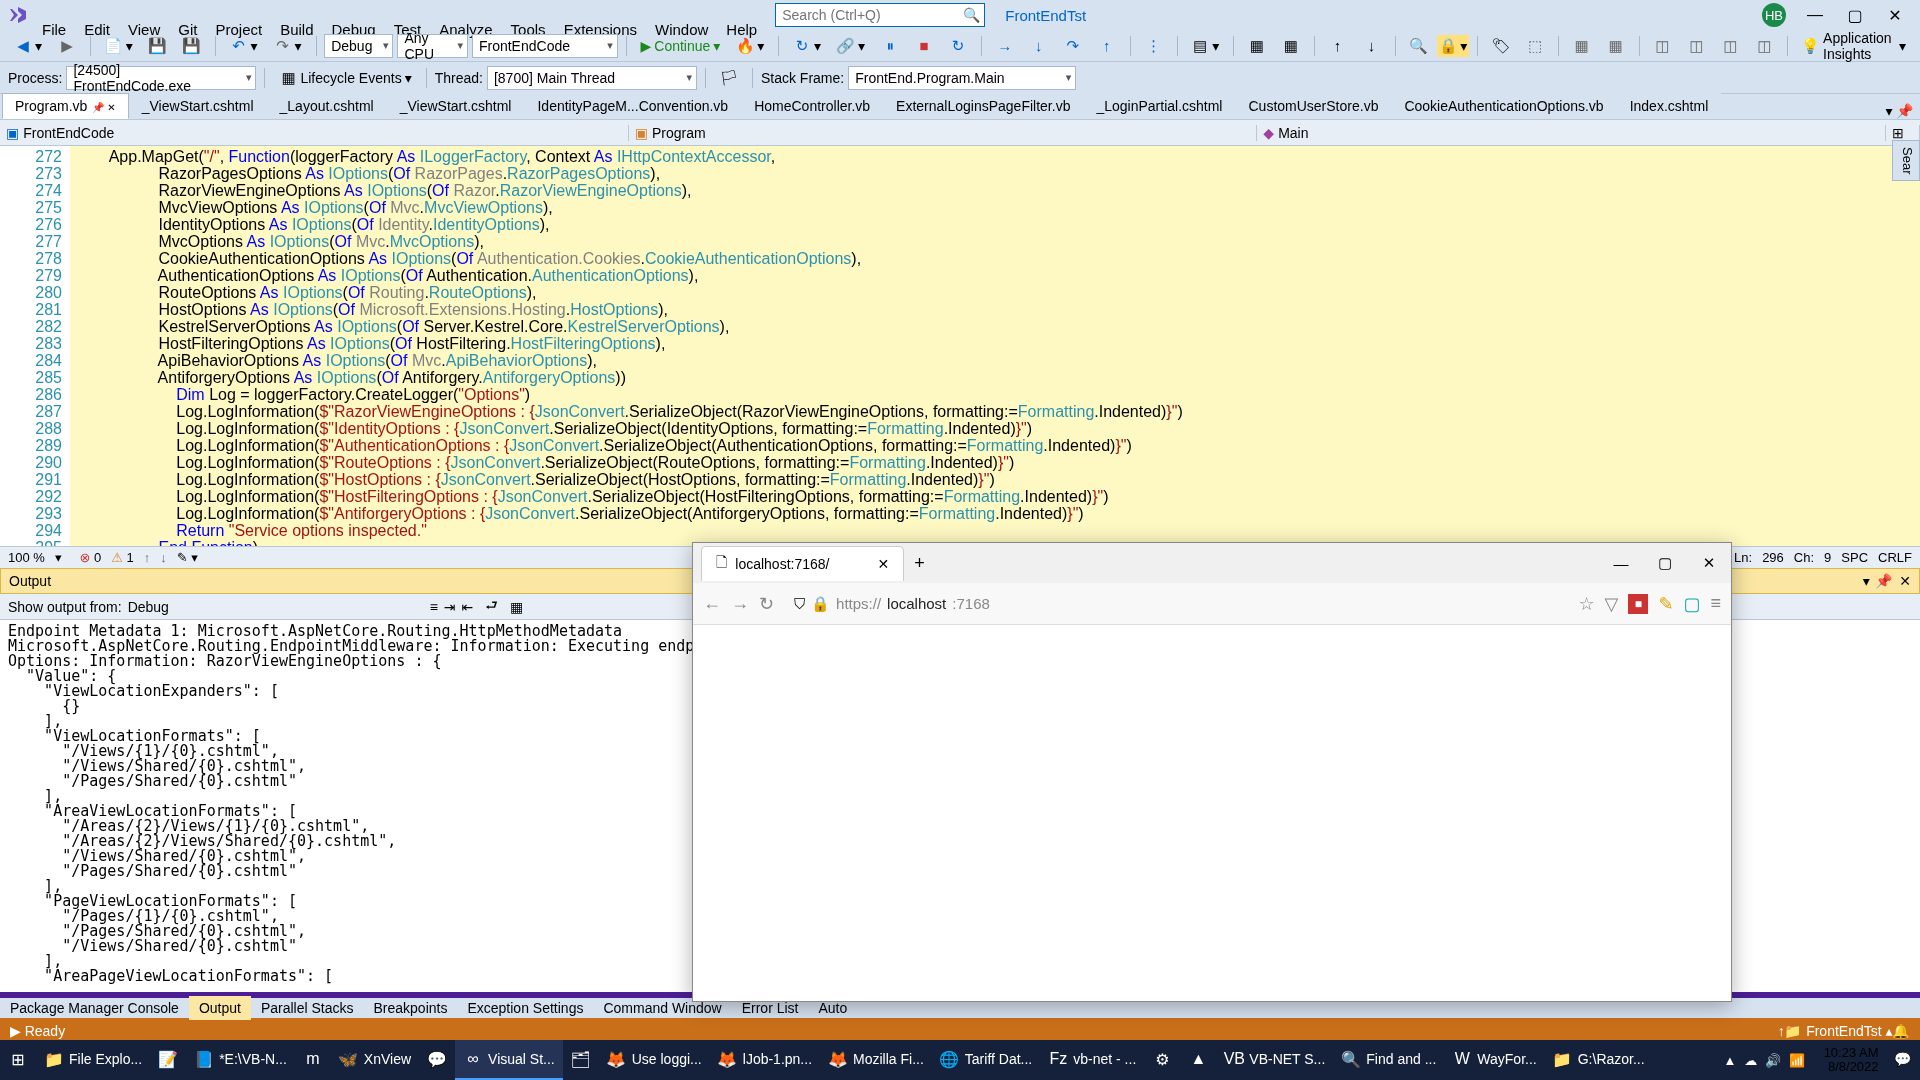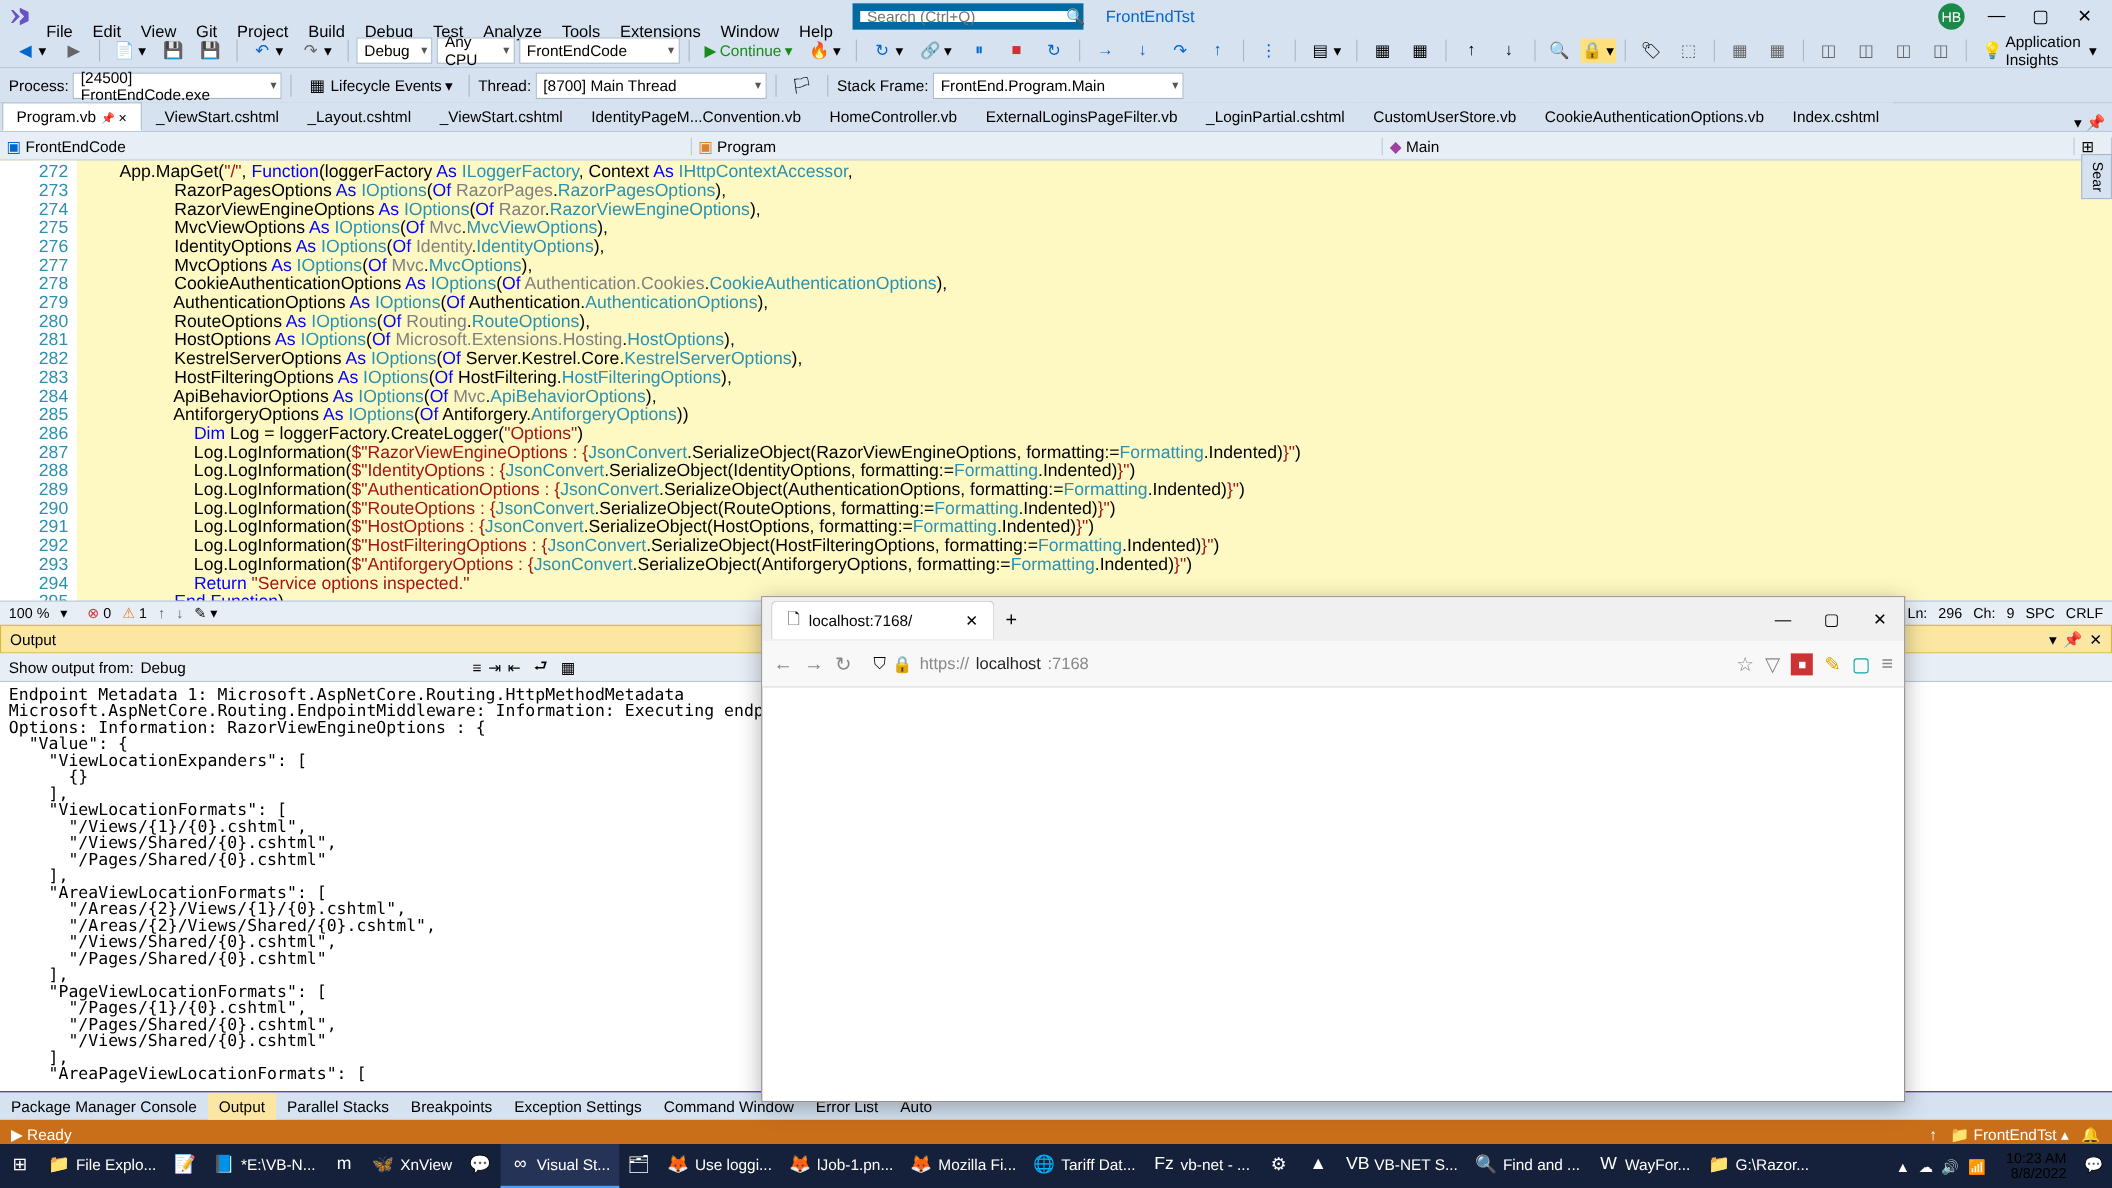--- a/index.html
+++ b/index.html
@@ -3,21 +3,21 @@
 <meta charset="utf-8">
 <style>
 * { margin:0; padding:0; box-sizing:border-box; font-family:"Segoe UI",Arial,sans-serif; }
 body { width:1920px; height:1080px; background:#d6e2f0; overflow:hidden; font-size:14px; position:relative; }
 
 
 .titlebar { height:30px; background:#d6e2f0; display:flex; align-items:center; padding:0 8px; }
 .titlebar .vsicon { width:20px; height:20px; margin-right:6px; }
 .titlebar .menus { display:flex; gap:2px; }
 .titlebar .menus span { padding:2px 8px; font-size:15px; cursor:pointer;margin-top:28px; }
-.titlebar .search { margin-left:10px; background:#fff; border:7px solid #0369a1; width:210px; height:24px; display:flex; align-items:center; padding:0 6px; font-size:14px; color:#555; }
+.titlebar .search { margin-left:10px; background:#fff; border:1px solid #0369a1; width:210px; height:24px; display:flex; align-items:center; padding:0 6px; font-size:14px; color:#555; }
 .titlebar .search input { border:none; outline:none; flex:1; font-size:14px; background:transparent; }
 .titlebar .solname { margin-left:20px; color:#0066cc; font-size:15px; }
 .titlebar .spacer { flex:1; }
 .titlebar .avatar { width:24px; height:24px; border-radius:50%; background:#1a8a4a; color:#fff; display:flex; align-items:center; justify-content:center; font-size:13px; margin-right:12px; }
 .titlebar .winbtns { display:flex; gap:6px; }
 .titlebar .winbtns span { width:34px; height:24px; display:flex; align-items:center; justify-content:center; font-size:16px; cursor:pointer; }
 
 
 .toolbar { height:32px; background:#d6e2f0; border-bottom:1px solid #b8c8d8; display:flex; align-items:center; padding:0 8px; gap:4px; font-size:14px; }
 .toolbar .sep { width:1px; height:20px; background:#a6b8cc; margin:0 4px; }
@@ -60,26 +60,26 @@
 .codestatus { height:22px; background:#e8eef6; border-top:1px solid #b8c8d8; display:flex; align-items:center; padding:0 8px; font-size:13px; gap:10px; }
 
 
 .output-header { height:26px; background:#fbe7a3; border:1px solid #d9b84a; display:flex; align-items:center; padding:0 8px; font-size:14px; }
 .output-header .spacer { flex:1; }
 .output-toolbar { height:26px; background:#e8eef6; border-bottom:1px solid #b8c8d8; display:flex; align-items:center; padding:0 8px; gap:6px; font-size:14px; }
 .output-toolbar .combo { width:290px; }
 .output-body { height:372px; background:#fff; font-family:Consolas,monospace; font-size:15px; line-height:15px; padding:4px 8px; white-space:pre; overflow:hidden; }
 
 
-.bottomtabs { height:26px; background:#d6e2f0; display:flex; align-items:center; border-top:1px solid #4c1d95; }
+.bottomtabs { height:26px; background:#d6e2f0; display:flex; align-items:center; border-top:6px solid #4c1d95; }
 .bottomtabs .btab { padding:4px 10px; font-size:14px; cursor:pointer; }
 .bottomtabs .btab.active { background:#fbe7a3; }
 
 
-.statusbar { height:26px; background:#c96f1a; color:#fff; display:flex; align-items:center; padding:0 10px; font-size:14px; gap:12px; }
+.statusbar { height:26px; background:#c96f1a; color:#fff; display:flex; align-items:center; padding:0 10px; font-size:14px; gap:0; }
 .statusbar .spacer { flex:1; }
 
 
 .rightstrip { position:absolute; right:0; top:140px; width:28px; display:flex; flex-direction:column; gap:4px; }
 .rightstrip .vtab { writing-mode:vertical-rl; padding:6px 4px; background:#d6e2f0; border:1px solid #a6b8cc; font-size:13px; cursor:pointer; }
 
 
 .browser { position:absolute; left:692px; top:542px; width:1040px; height:460px; background:#fff; border:1px solid #888; box-shadow:0 4px 20px rgba(0,0,0,.3); display:flex; flex-direction:column; }
 .browser .btitle { height:40px; background:#f0f0f0; display:flex; align-items:center; }
 .browser .btab-box { padding:5px 14px; border:1px solid #ccc; border-bottom:none; background:#fff; border-radius:5px 5px 0 0; display:flex; align-items:center; gap:8px; margin-left:8px; font-size:14px; }

